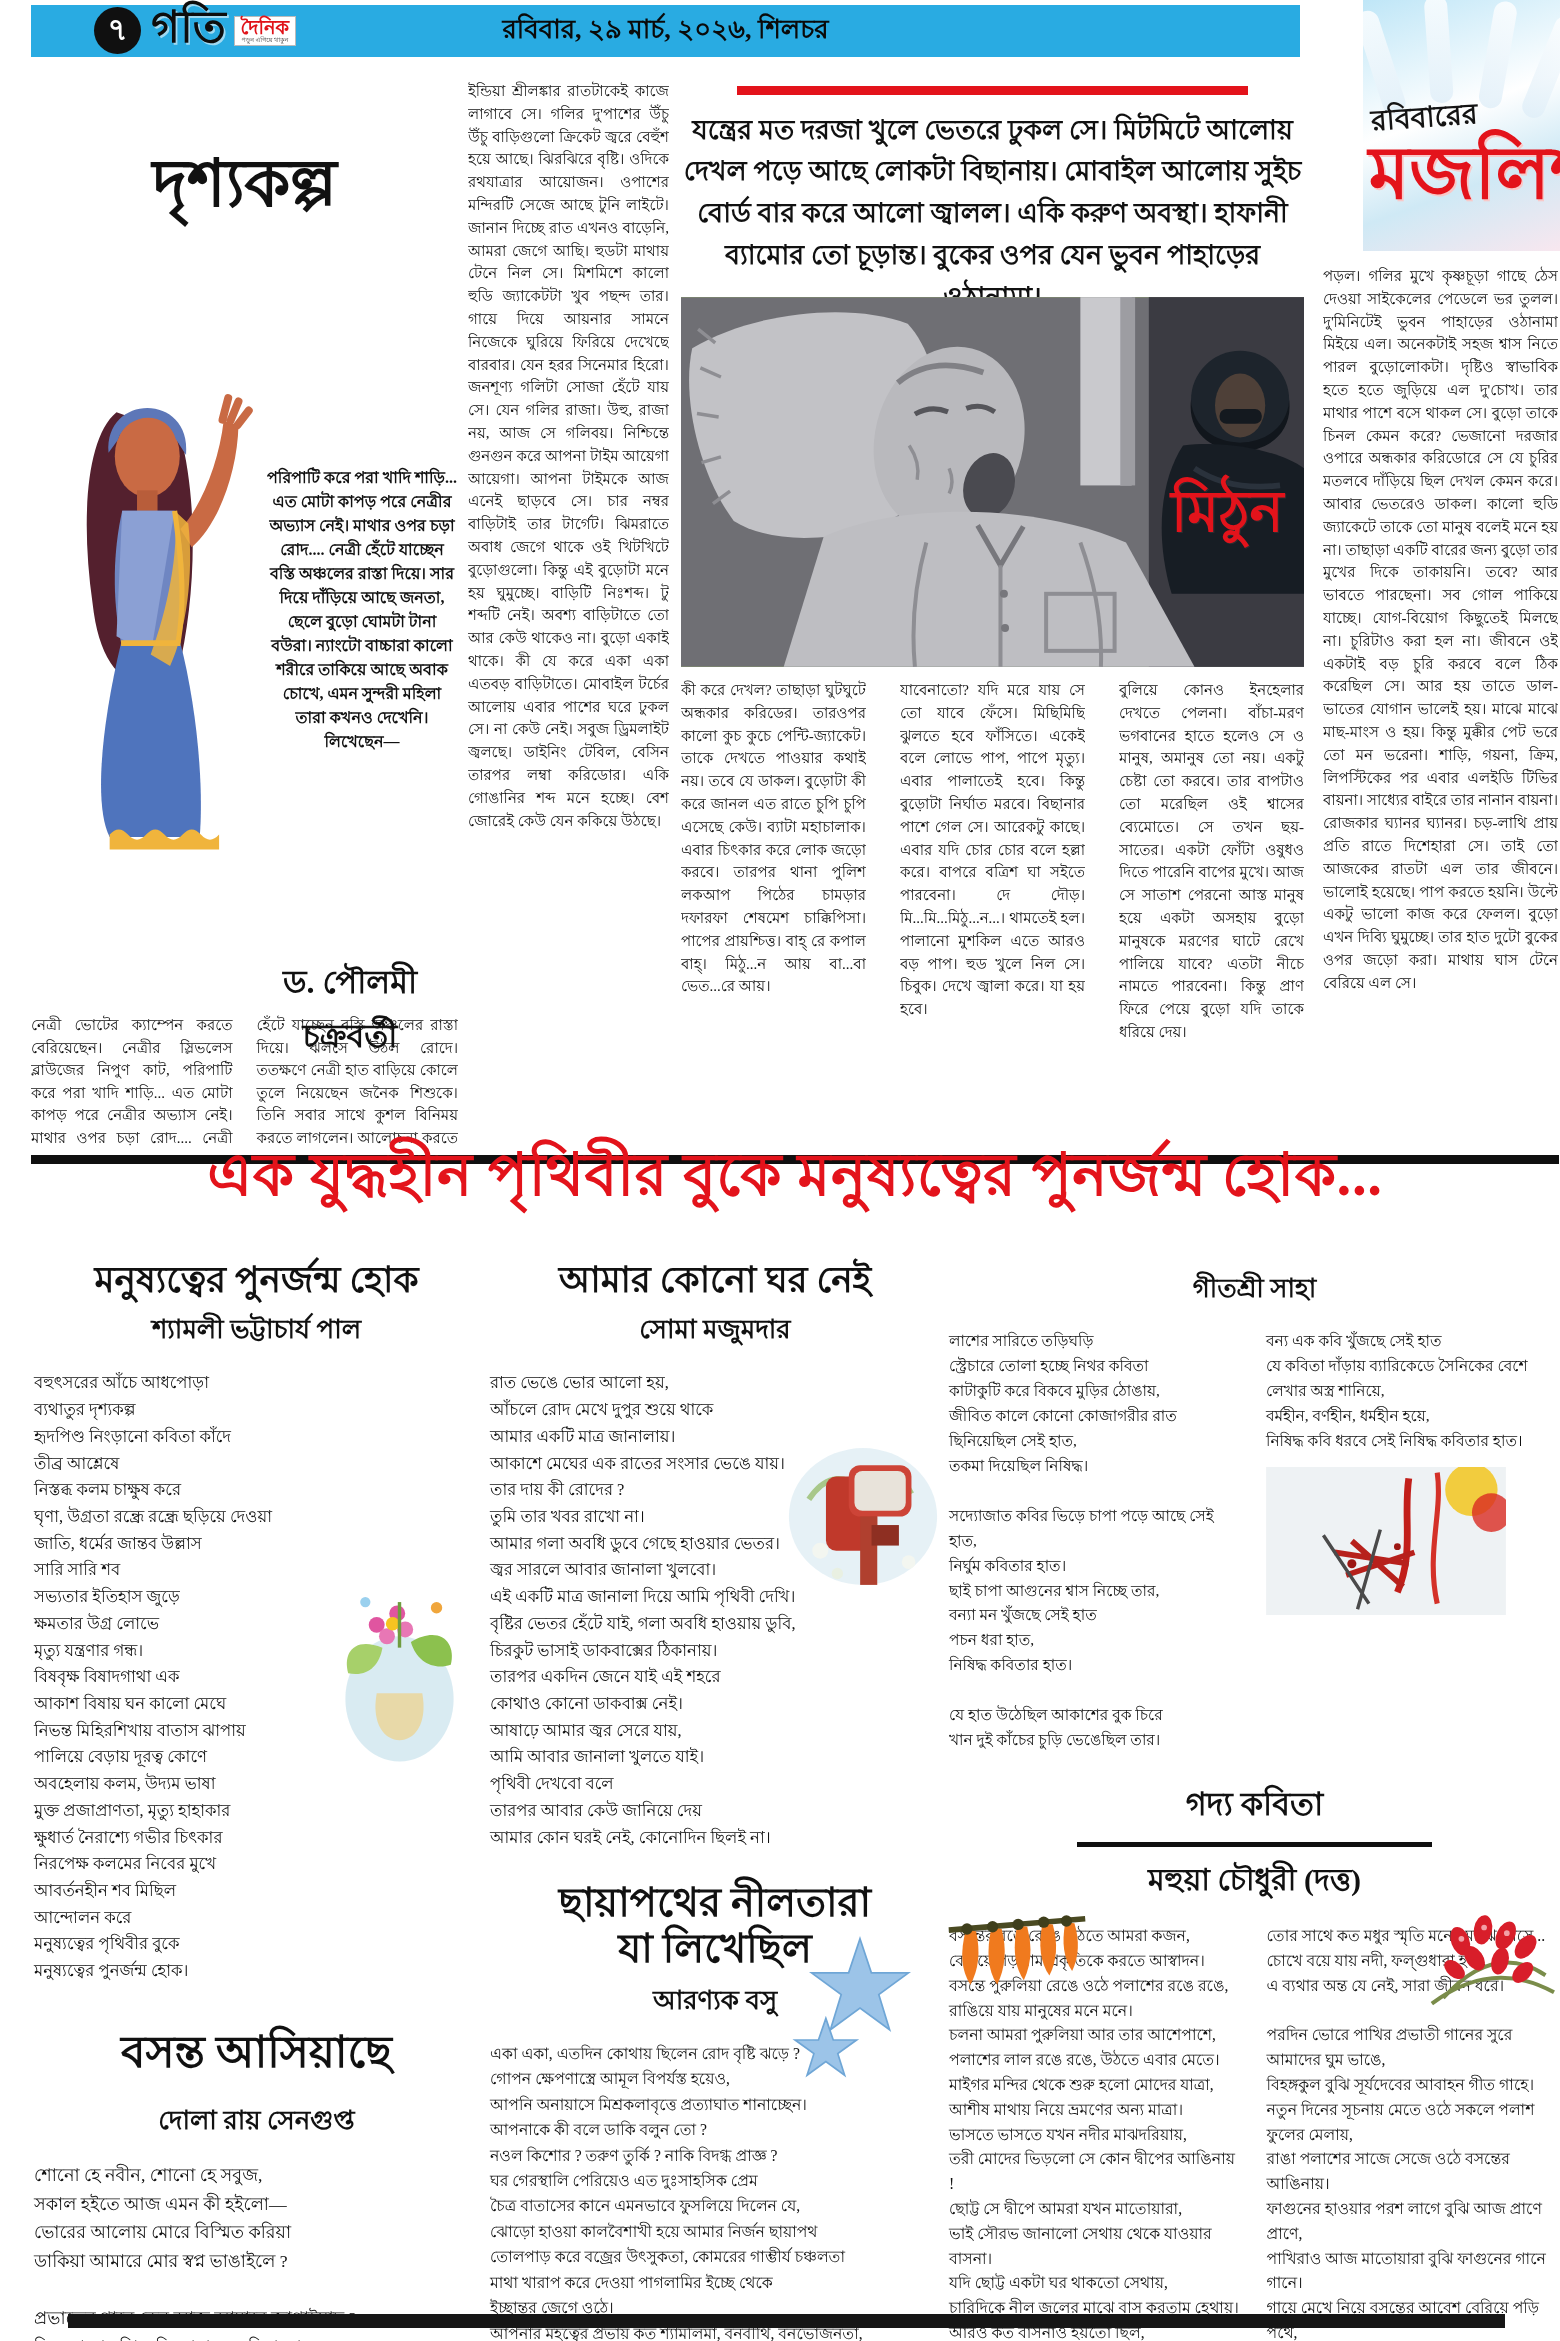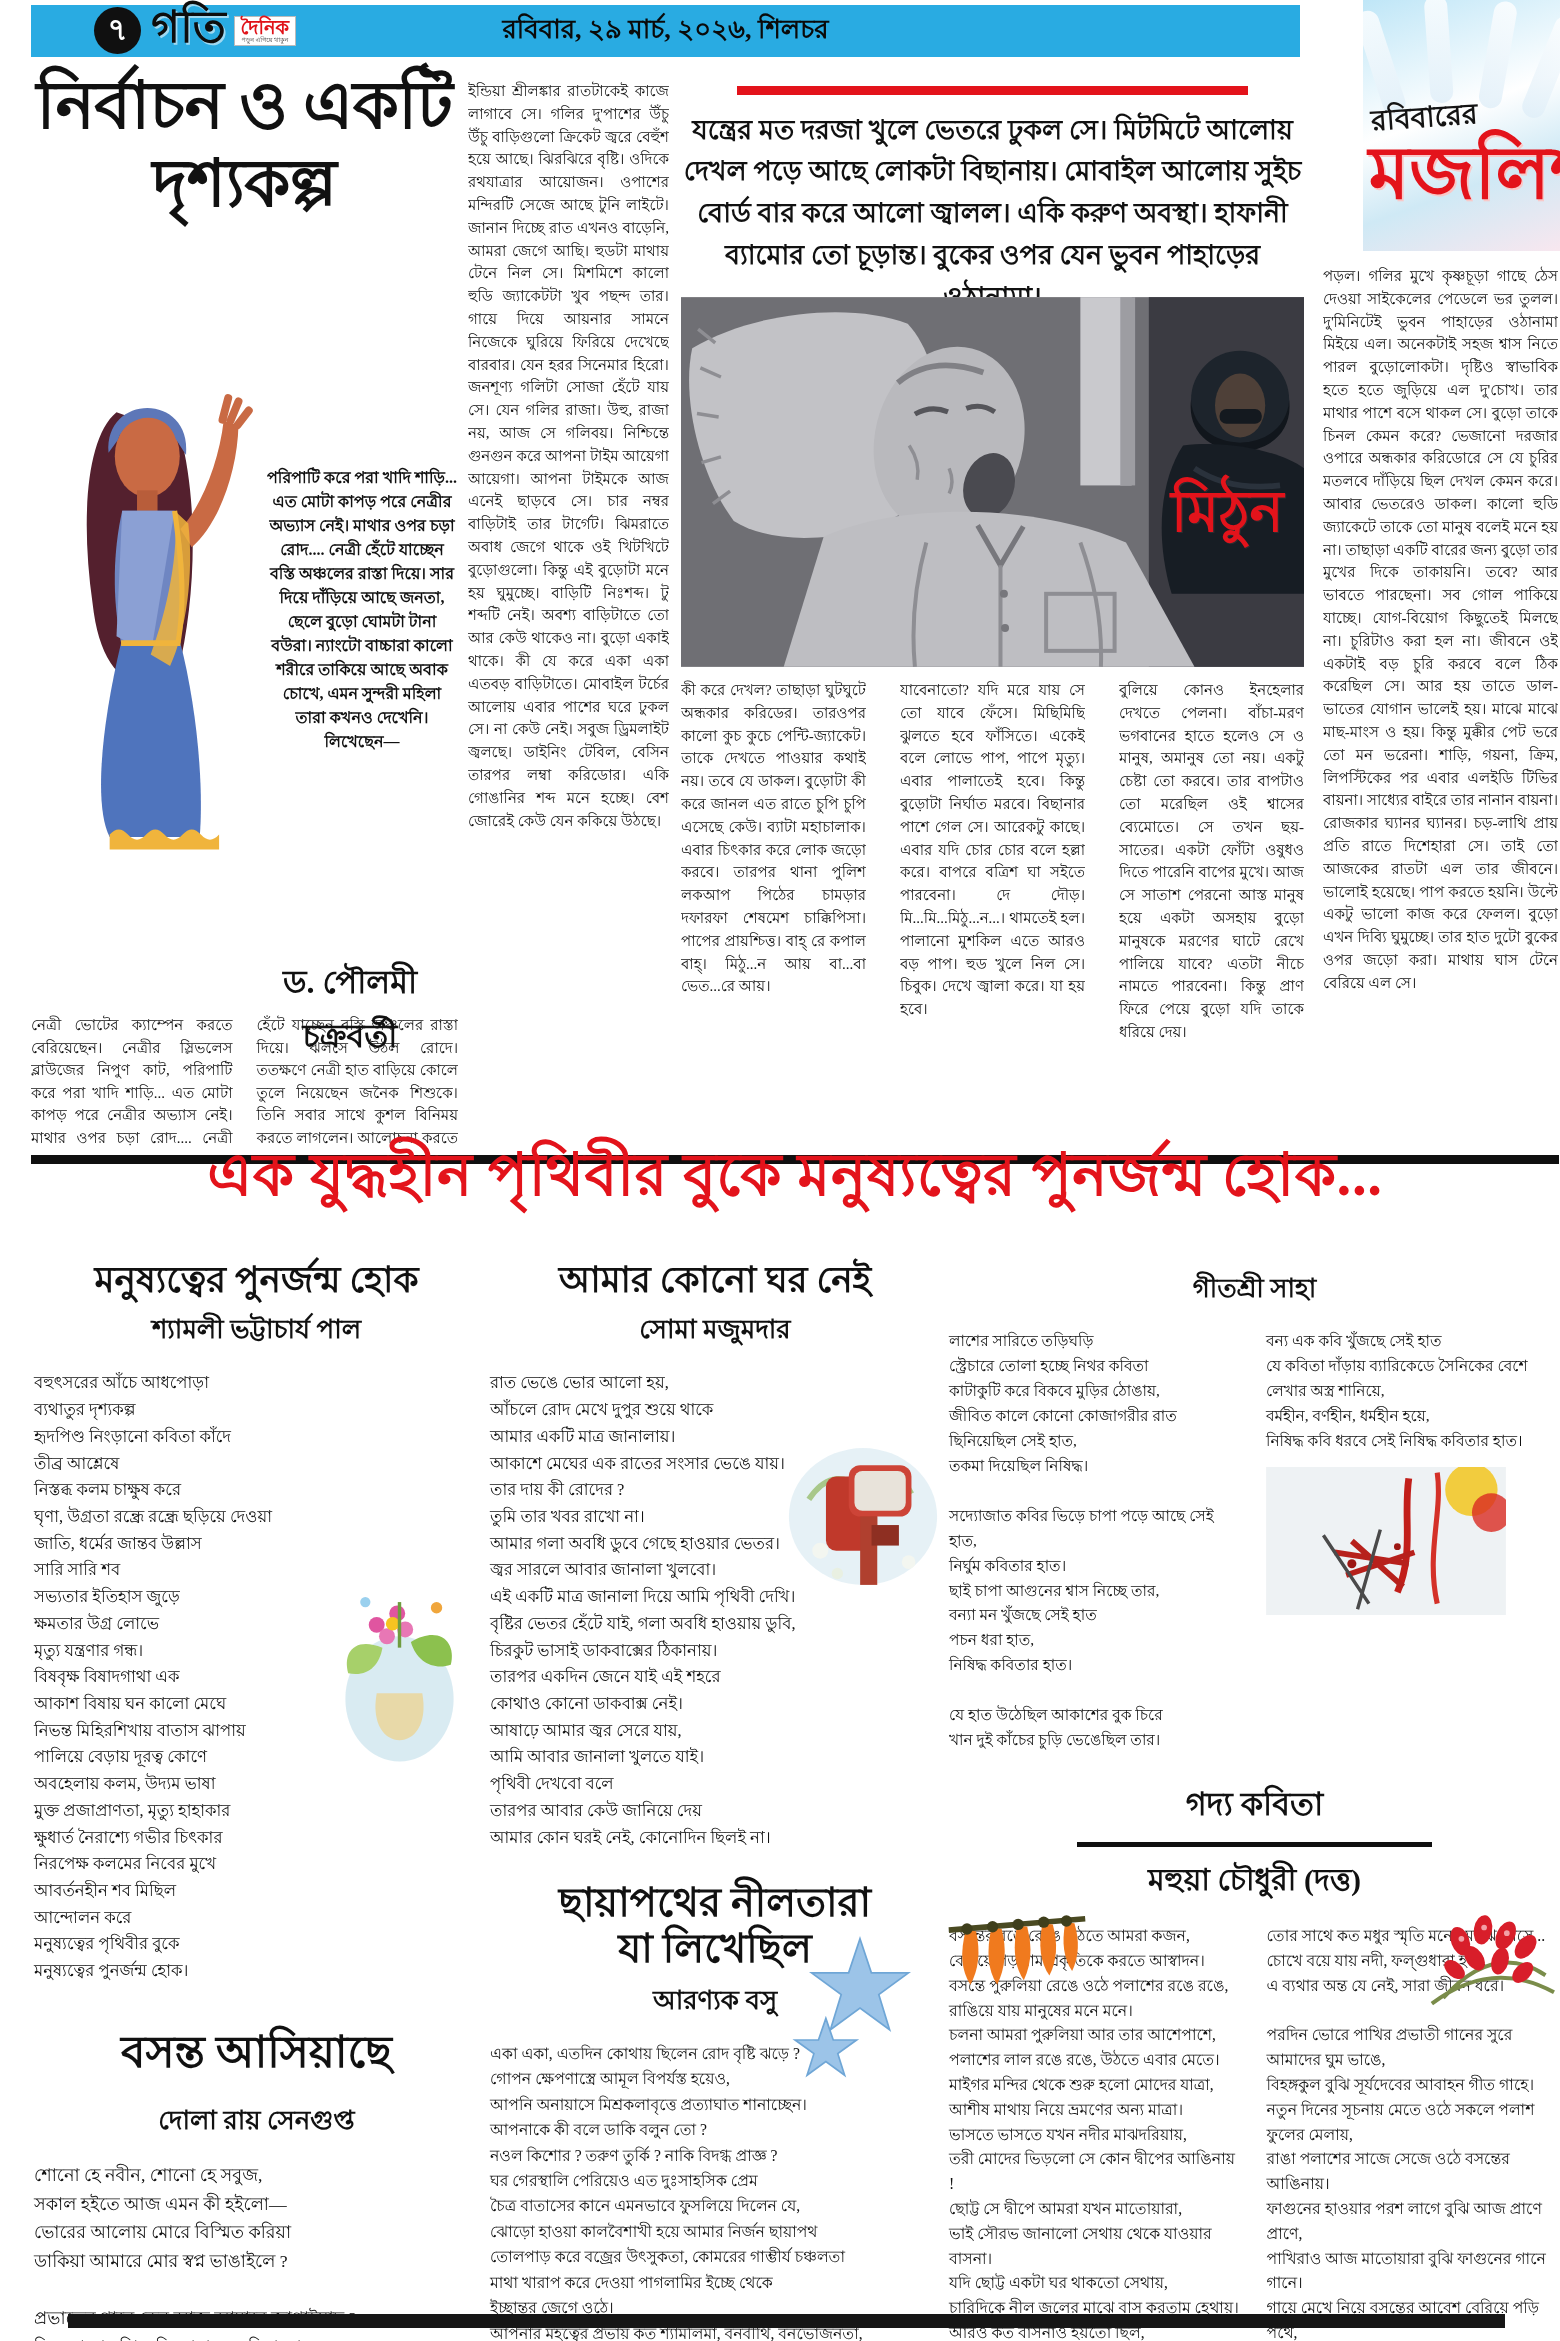--- a/index.html
+++ b/index.html
@@ -33,21 +33,21 @@
   #a1-author{position:absolute;left:211px;top:890px;width:216px;font-size:32px;font-weight:bold;text-align:center;}
   #a1-body{position:absolute;left:0px;top:947px;width:427px;height:137px;column-count:2;column-gap:24px;
      font-size:15px;line-height:1.5;text-align:justify;overflow:hidden;}
   
   #st-colleft{left:468px;top:80px;width:201px;height:1071px;font-size:15px;line-height:1.52;
      text-align:justify;overflow:hidden;}
   #st-intro{left:681px;top:86px;width:623px;}
   #st-redrule{width:82%;height:8.6px;background:#e3131b;margin:0 auto 15px auto;}
   #st-introtext{font-size:27px;font-weight:bold;line-height:1.55;text-align:center;}
   #st-byline{font-size:30px;font-weight:bold;text-align:center;margin-top:10.3px;}
-  #st-image{left:681px;top:297px;width:623px;height:370px;background:#e5e5e5;overflow:hidden;}
+  #st-image{left:681px;top:297px;width:623px;height:370px;background:#bef264;overflow:hidden;}
   #st-title-overlay{position:absolute;right:20.5px;top:171px;font-size:57px;font-weight:bold;color:#e3131b;
      text-shadow:1.1px 1.1px 0 #2c2c30;}
   #st-body{left:681px;top:679px;width:623px;height:472px;display:flex;gap:34px;}
   #st-body .stcol{flex:1;font-size:15px;line-height:1.52;text-align:justify;overflow:hidden;}
   #st-colright{left:1323px;top:265px;width:235px;height:886px;font-size:15px;line-height:1.52;
      text-align:justify;overflow:hidden;}
   
   #band-rule{left:31px;top:1155px;width:1528px;height:9px;background:#101010;}
   #band-headline{left:31px;top:1130px;width:1528px;text-align:center;font-size:59px;font-weight:bold;
      color:#e3131b;letter-spacing:0.6px;}
@@ -97,21 +97,21 @@
     <div class="spray" style="left:23px;top:5.7px;transform:rotate(-18deg);"></div>
     <div class="spray" style="left:68px;top:-4.6px;transform:rotate(-4deg);"></div>
     <div class="spray" style="left:114px;top:0px;transform:rotate(10deg);"></div>
     <div class="spray" style="left:155px;top:9px;transform:rotate(22deg);"></div>
     <div id="masthead-top">রবিবারের</div>
     <div id="masthead-main">মজলিশ</div>
   </div>
 
   <div id="a1" class="abs">
     <div class="a1-headline">
-      <span>নির্বাচন ও একটি</span><br>
+      <br>
       <span>দৃশ্যকল্প</span>
     </div>
 
     <div id="a1-fig">
       <svg viewBox="0 0 400 920" width="228" height="525">
         <path d="M150,135 C95,180 88,330 108,470 C118,560 150,610 205,615 L258,590 C288,470 295,300 262,175 Z" fill="#54202e"></path>
         <path d="M138,205 C140,118 268,116 270,208 C244,158 164,158 138,205 Z" fill="#54202e"></path>
         <ellipse cx="204" cy="212" rx="57" ry="72" fill="#c96a44"></ellipse>
         <rect x="186" y="272" width="36" height="38" fill="#b85d3a"></rect>
         <path d="M136,206 C128,102 282,100 272,210 L254,182 C240,132 170,132 152,184 Z" fill="#5d77b8"></path>

